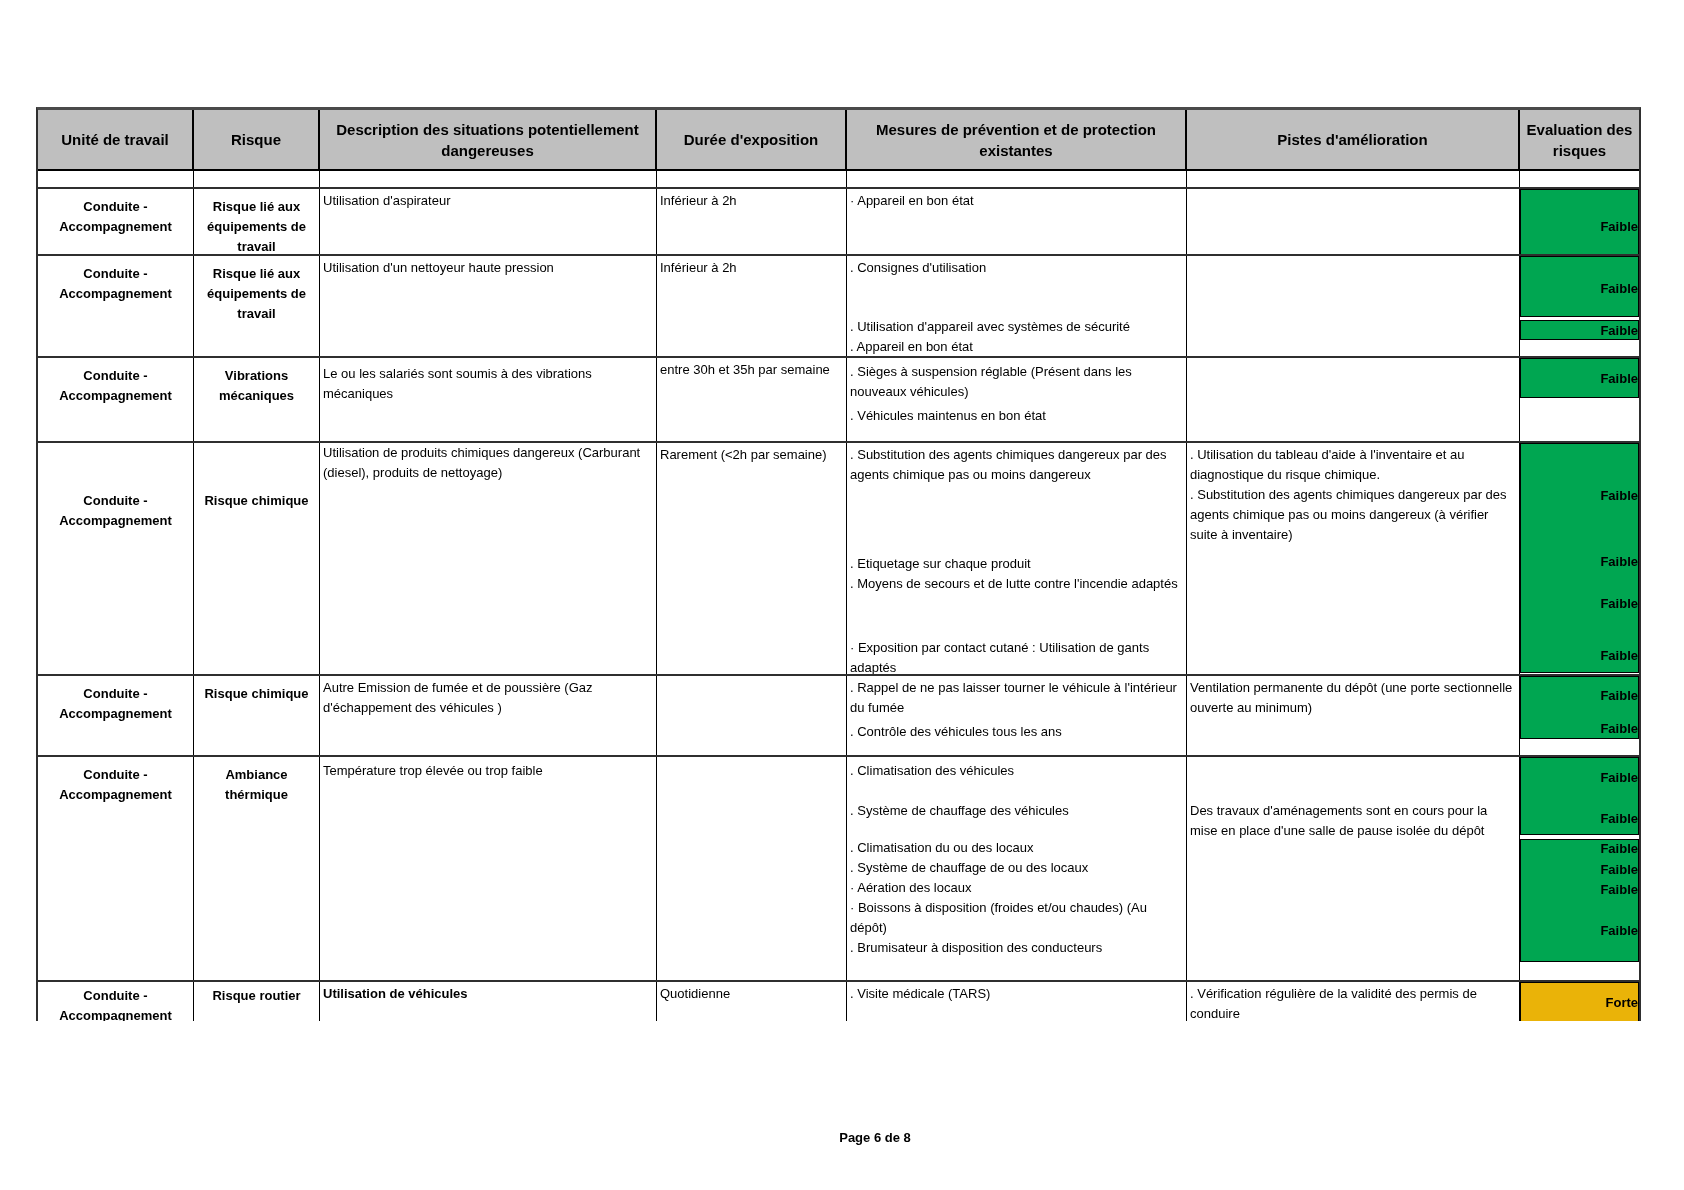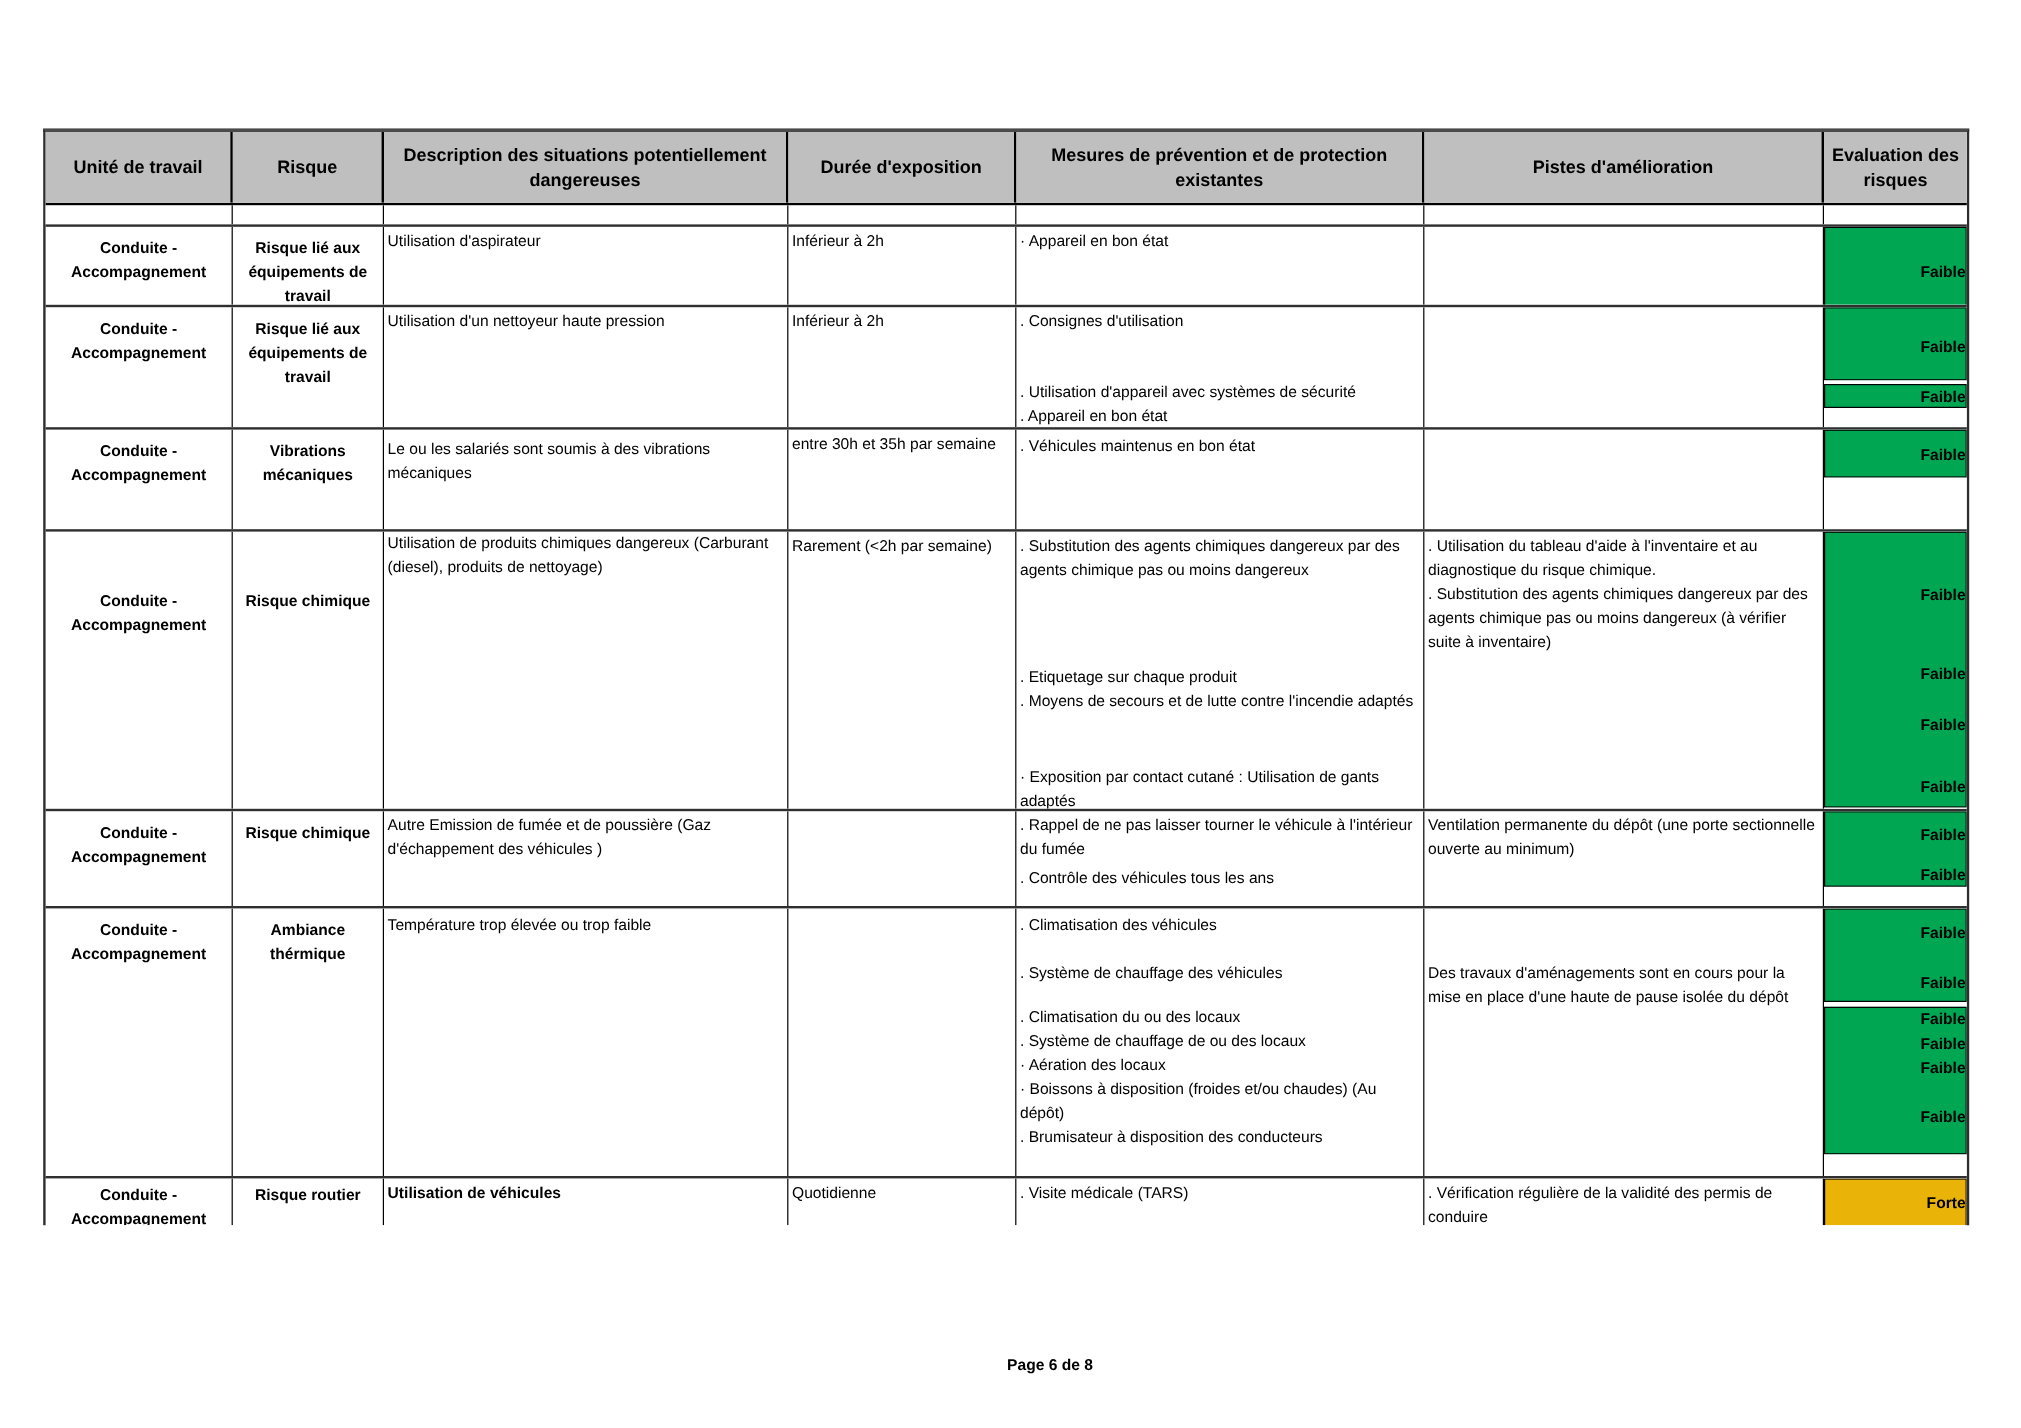--- a/index.html
+++ b/index.html
@@ -111,20 +111,21 @@
     <div class="row data" style="grid-template-columns: 156px 126px 337px 190px 340px 333px 119px; height: 85px;">
       <div class="cell center-cell" style="padding-top: 8px;">Conduite - Accompagnement</div>
       <div class="cell center-cell" style="padding-top: 8px;">Vibrations mécaniques</div>
       <div class="cell">
         <div class="item" style="margin-top: 6px;">Le ou les salariés sont soumis à des vibrations mécaniques</div>
       </div>
       <div class="cell">
         <div class="item" style="margin-top: 2px;">entre 30h et 35h par semaine</div>
       </div>
       <div class="cell">
+        <div class="item" style="margin-top: 4px;">. Sièges à suspension réglable   (Présent dans les nouveaux véhicules)</div>
         <div class="item" style="margin-top: 4px;">. Véhicules maintenus en bon état</div>
       </div>
       <div class="cell"></div>
       <div class="cell eval-cell">
         <div class="seg colored" style="height: 40px; background: rgb(0, 166, 81);">
           <div class="lbl" style="margin-top: 11px;">Faible</div>
         </div>
         <div class="seg" style="height: 45px; background: rgb(255, 255, 255);"></div>
       </div>
     </div>
@@ -189,21 +190,21 @@
       <div class="cell">
         <div class="item" style="margin-top: 4px;">. Climatisation des véhicules</div>
         <div class="item" style="margin-top: 20px;">. Système de chauffage des véhicules</div>
         <div class="item" style="margin-top: 17px;">. Climatisation du ou des locaux</div>
         <div class="item" style="margin-top: 0px;">. Système de chauffage de ou des locaux</div>
         <div class="item" style="margin-top: 0px;">· Aération des locaux</div>
         <div class="item" style="margin-top: 0px;">· Boissons à disposition (froides et/ou chaudes)  (Au dépôt)</div>
         <div class="item" style="margin-top: 0px;">. Brumisateur à disposition des conducteurs</div>
       </div>
       <div class="cell">
-        <div class="item" style="margin-top: 44px;">Des travaux d'aménagements sont en cours pour la mise en place d'une haute de pause isolée du dépôt</div>
+        <div class="item" style="margin-top: 44px;">Des travaux d'aménagements sont en cours pour la mise en place d'une salle de pause isolée du dépôt</div>
       </div>
       <div class="cell eval-cell">
         <div class="seg colored" style="height: 78px; background: rgb(0, 166, 81);">
           <div class="lbl" style="margin-top: 11px;">Faible</div>
           <div class="lbl" style="margin-top: 23px;">Faible</div>
         </div>
         <div class="seg" style="height: 4px; background: rgb(255, 255, 255);"></div>
         <div class="seg colored" style="height: 123px; background: rgb(0, 166, 81);">
           <div class="lbl" style="margin-top: 0px;">Faible</div>
           <div class="lbl" style="margin-top: 3px;">Faible</div>

